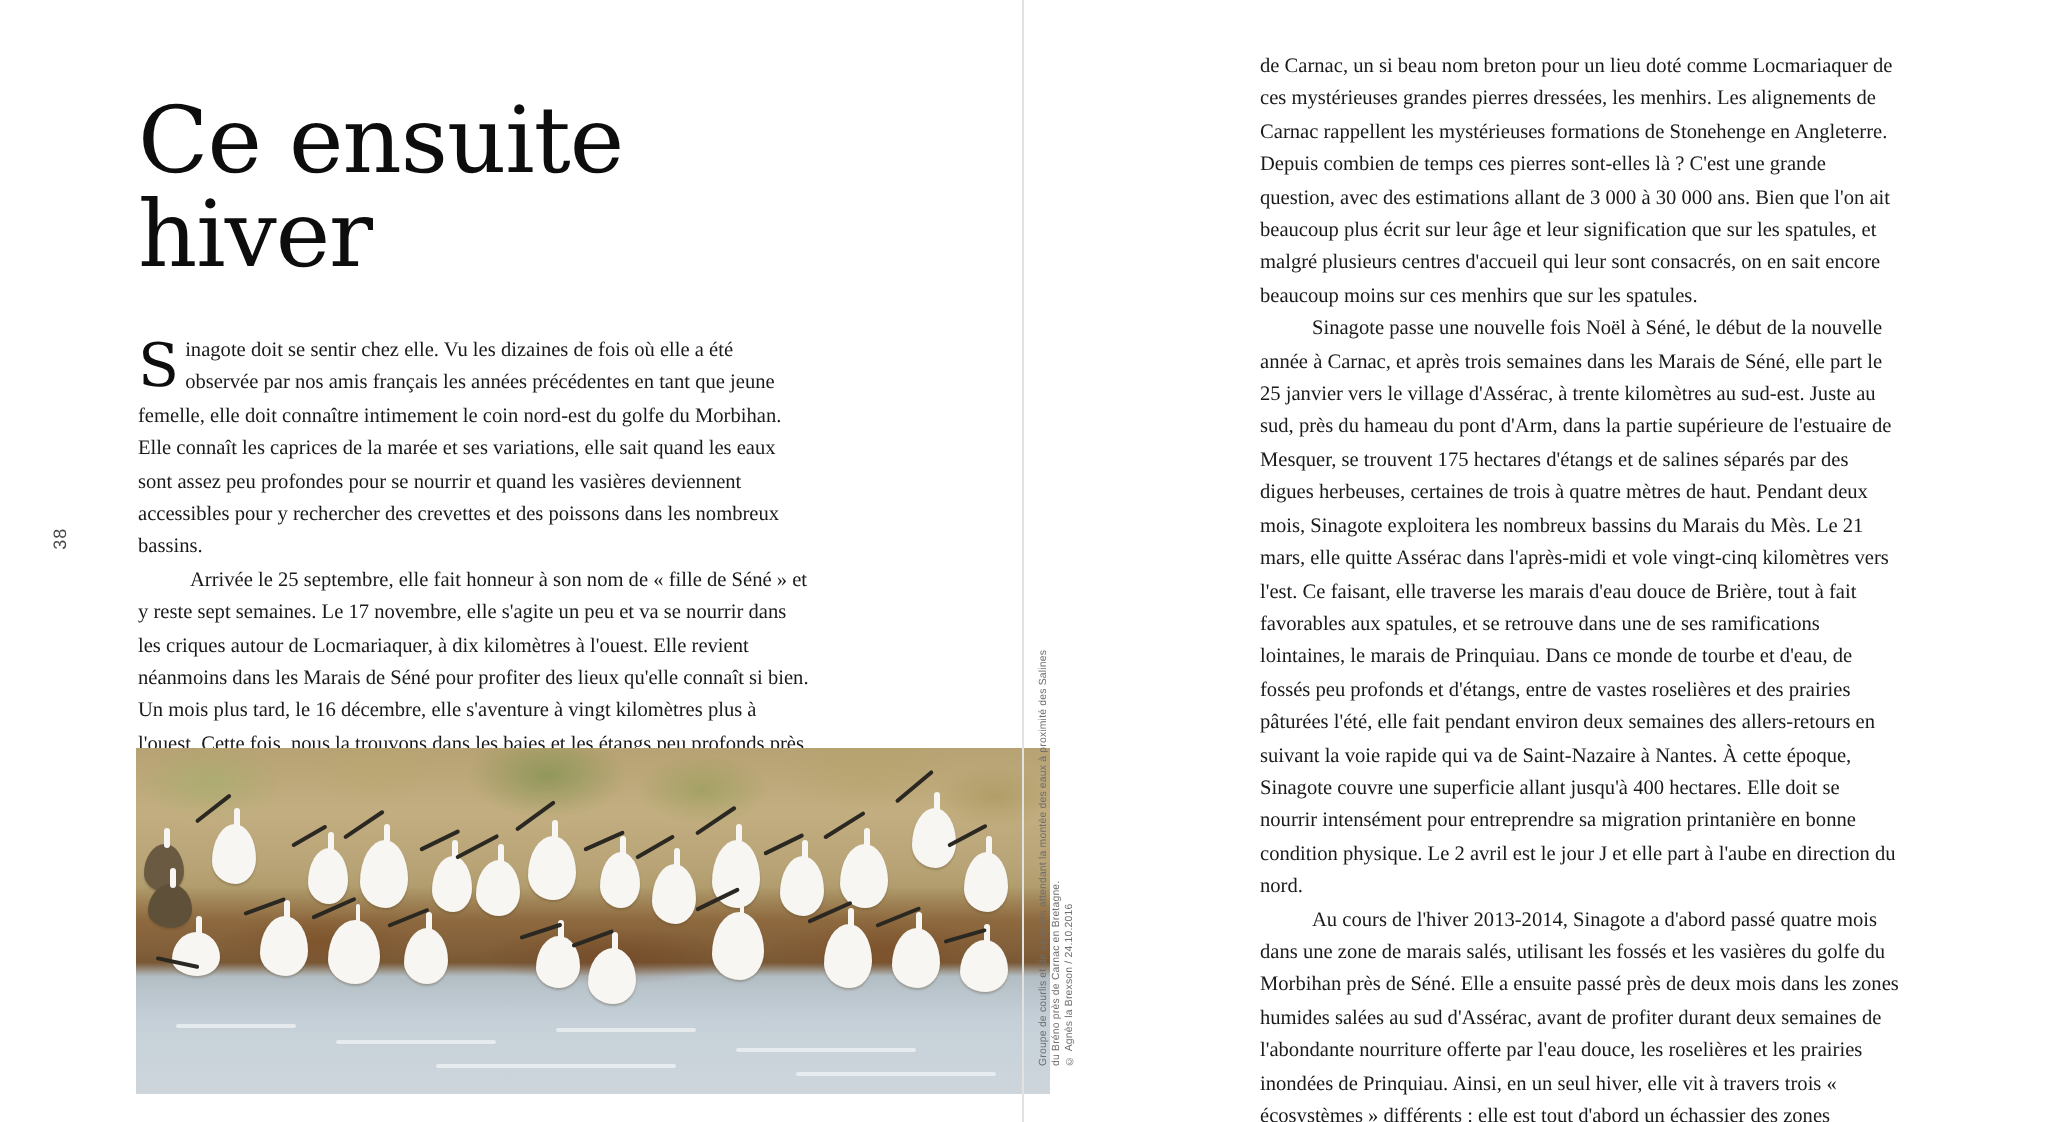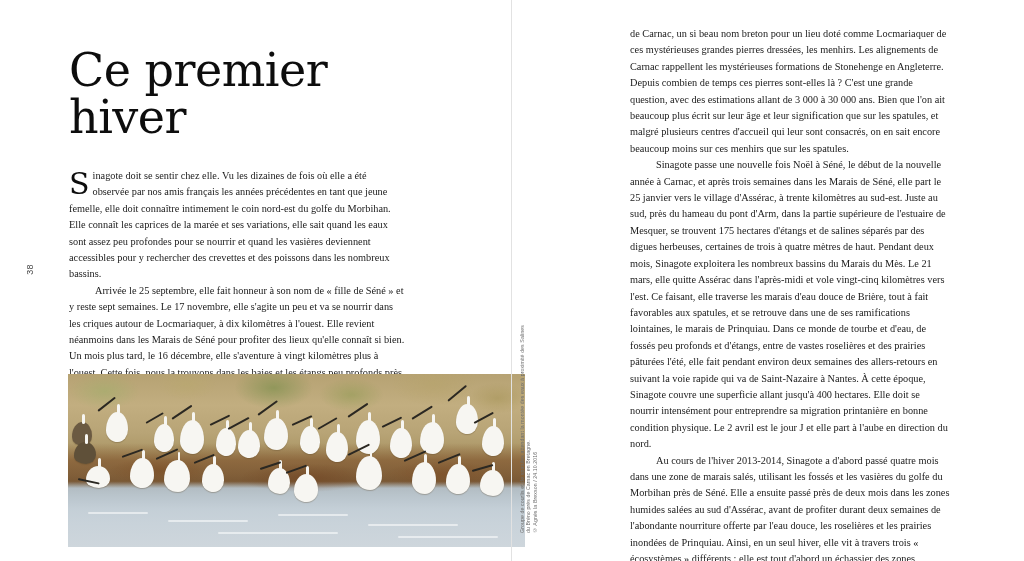--- a/index.html
+++ b/index.html
@@ -209,21 +209,21 @@
 </head>
 <body>
 
 <div id="spread">
 
   <div class="page-left">
 
     <div class="folio folio-left">38</div>
 
     <h1 class="title">
-      <span class="line">Ce premier</span>
+      <span class="line">Ce ensuite</span>
       <span class="line">hiver</span>
     </h1>
 
     <div class="col-left">
       <p><span class="dropcap">S</span><span>inagote doit se sentir chez elle. Vu les dizaines de fois où elle a été observée par nos amis français les années précédentes en tant que jeune femelle, elle doit connaître intimement le coin nord-est du golfe du Morbihan. Elle connaît les caprices de la marée et ses variations, elle sait quand les eaux sont assez peu profondes pour se nourrir et quand les vasières deviennent accessibles pour y rechercher des crevettes et des poissons dans les nombreux bassins.</span></p>
       <p>Arrivée le 25 septembre, elle fait honneur à son nom de « fille de Séné » et y reste sept semaines. Le 17 novembre, elle s'agite un peu et va se nourrir dans les criques autour de Locmariaquer, à dix kilomètres à l'ouest. Elle revient néanmoins dans les Marais de Séné pour profiter des lieux qu'elle connaît si bien. Un mois plus tard, le 16 décembre, elle s'aventure à vingt kilomètres plus à l'ouest. Cette fois, nous la trouvons dans les baies et les étangs peu profonds près</p>
     </div>
 
     <figure class="photo-wrap">
       <div class="photo"></div>

